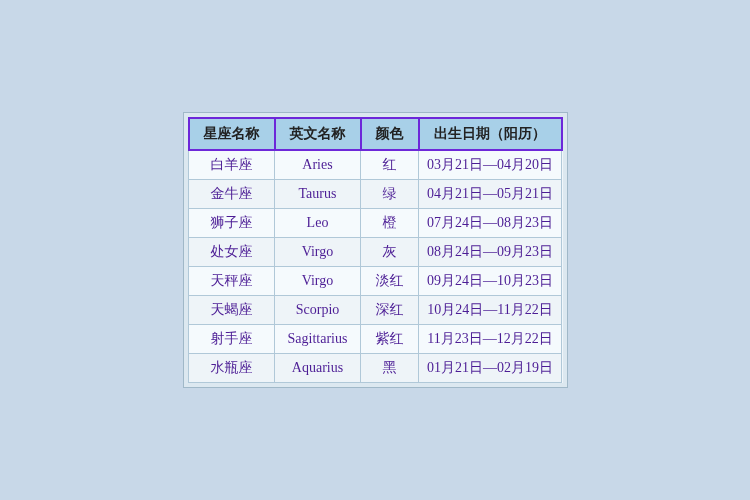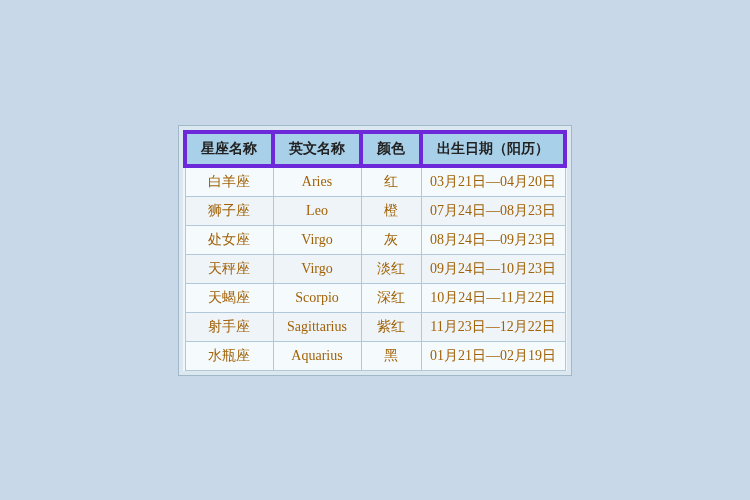--- a/index.html
+++ b/index.html
@@ -17,32 +17,32 @@
       background: #dce8f0;
       border: 1px solid #a0b8c8;
       padding: 4px;
     }
     table {
       border-collapse: collapse;
       background: #f0f6fa;
     }
     th {
       background: #a8d0e8;
-      border: 4px solid #6d28d9;
+      border: 2px solid #6d28d9;
       padding: 6px 14px;
       text-align: center;
       font-weight: bold;
       color: #222;
       white-space: nowrap;
     }
     td {
       border: 1px solid #b0c8d8;
       padding: 5px 8px;
       text-align: center;
-      color: #a16207;
+      color: #4c1d95;
       background: #f5fafd;
       white-space: nowrap;
     }
     tr:nth-child(even) td {
       background: #eef4f8;
     }
   </style>
 </head>
 <body>
 
@@ -55,20 +55,26 @@
         <th>颜色</th>
         <th>出生日期（阳历）</th>
       </tr>
     </thead>
     <tbody id="table-body">
     <tr>
           <td>白羊座</td>
           <td>Aries</td>
           <td>红</td>
           <td>03月21日—04月20日</td>
+        </tr>
+        <tr>
+          <td>金牛座</td>
+          <td>Taurus</td>
+          <td>绿</td>
+          <td>04月21日—05月21日</td>
         </tr>
         <tr>
           <td>狮子座</td>
           <td>Leo</td>
           <td>橙</td>
           <td>07月24日—08月23日</td>
         </tr>
         <tr>
           <td>处女座</td>
           <td>Virgo</td>

